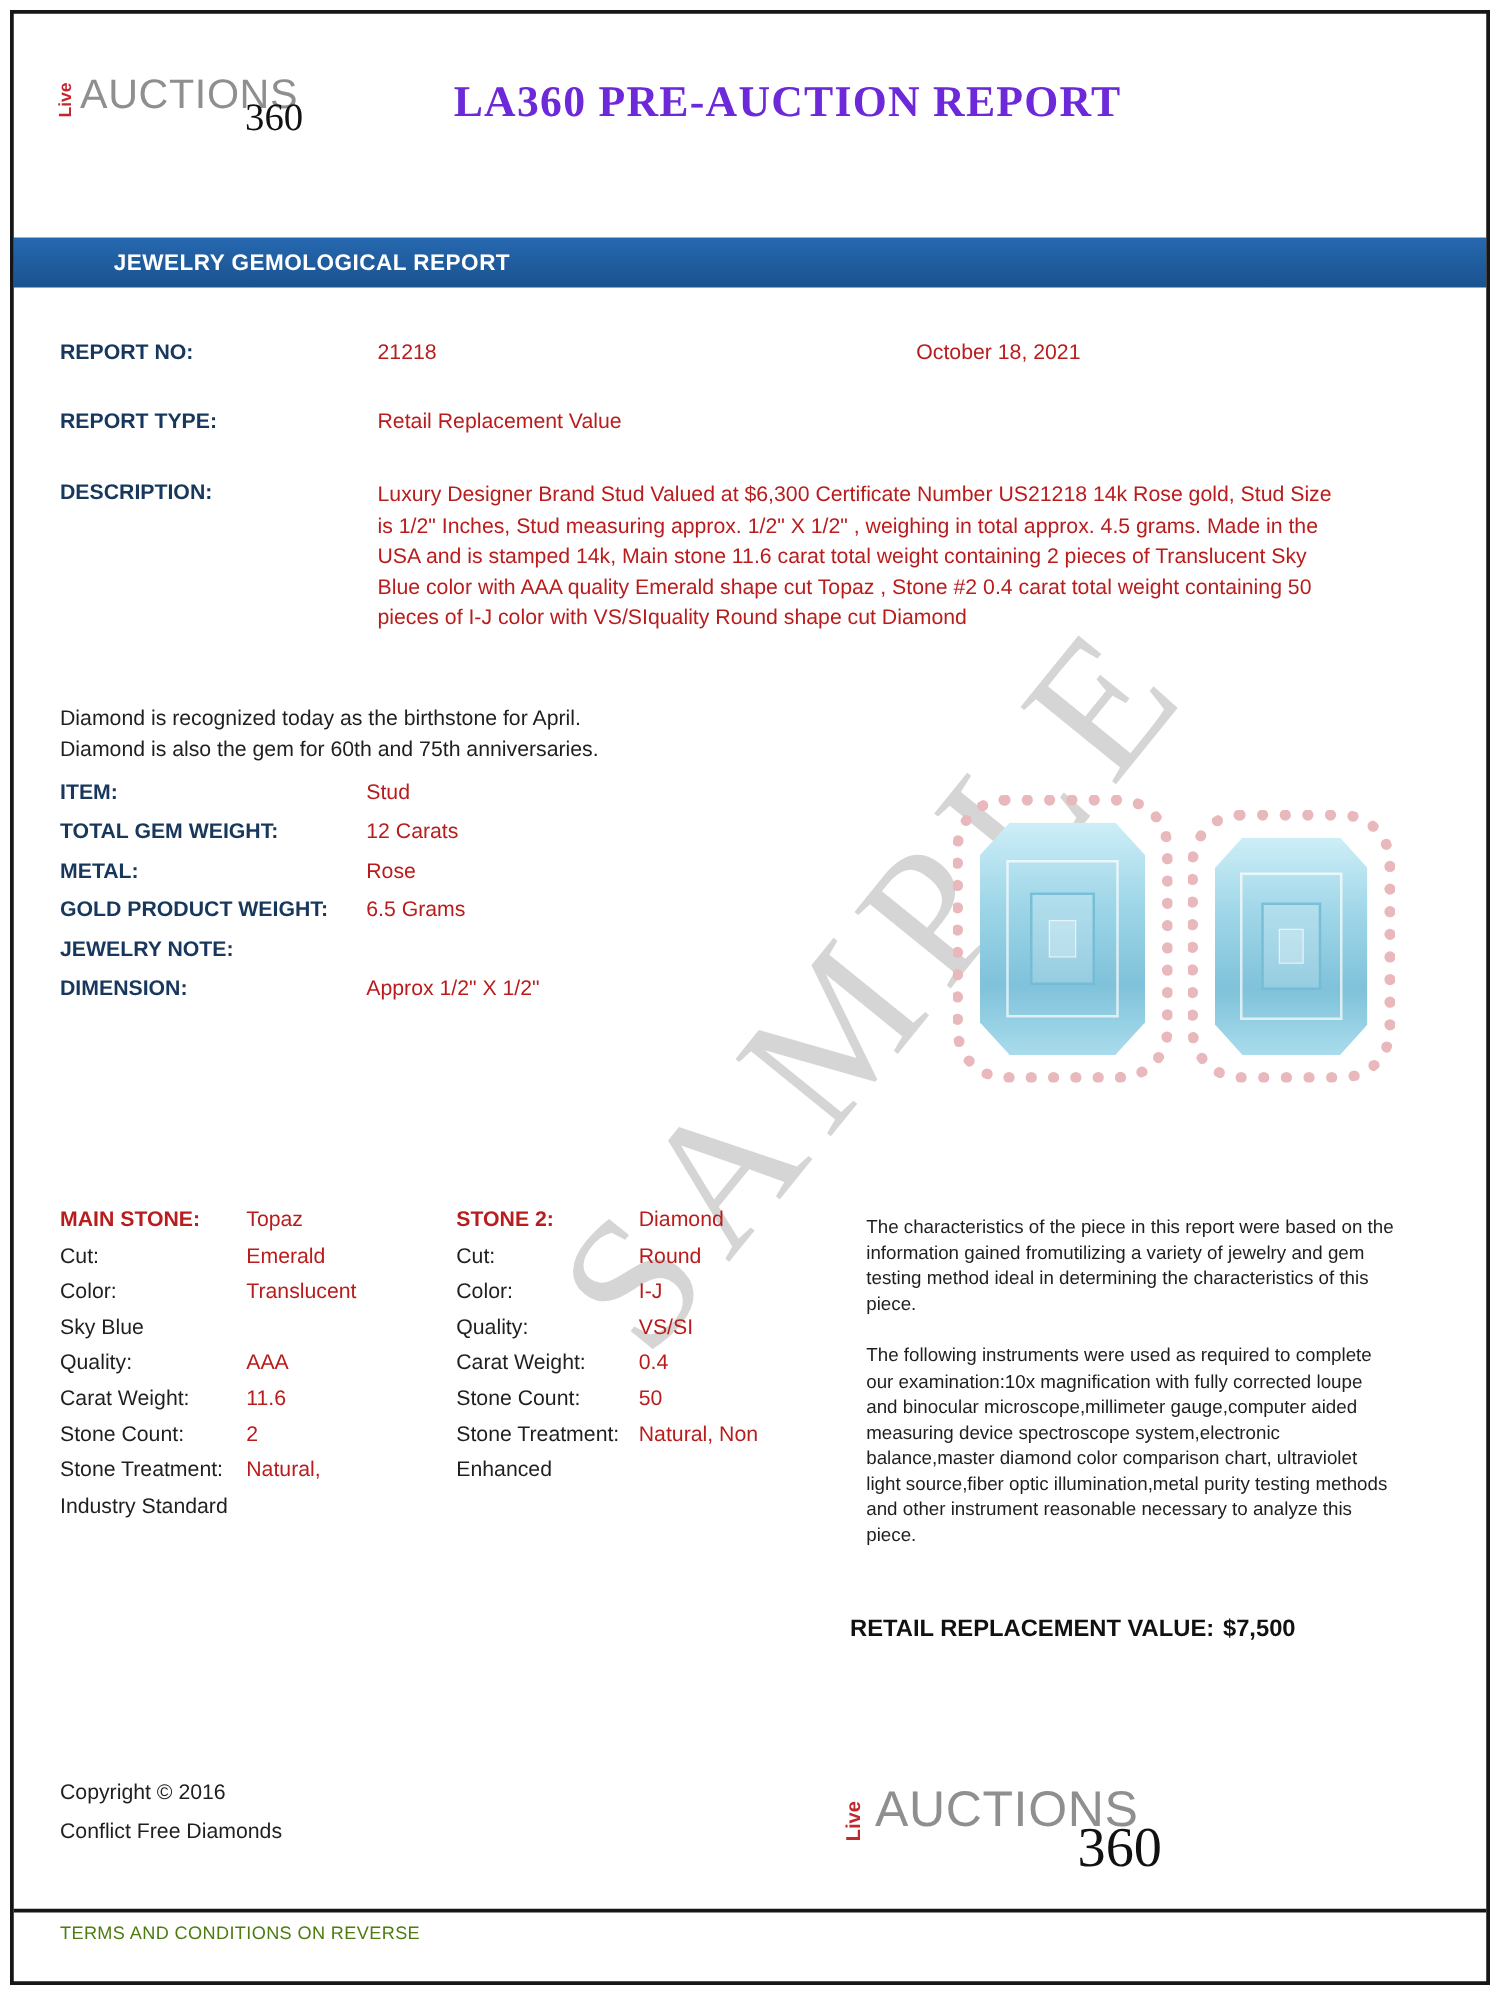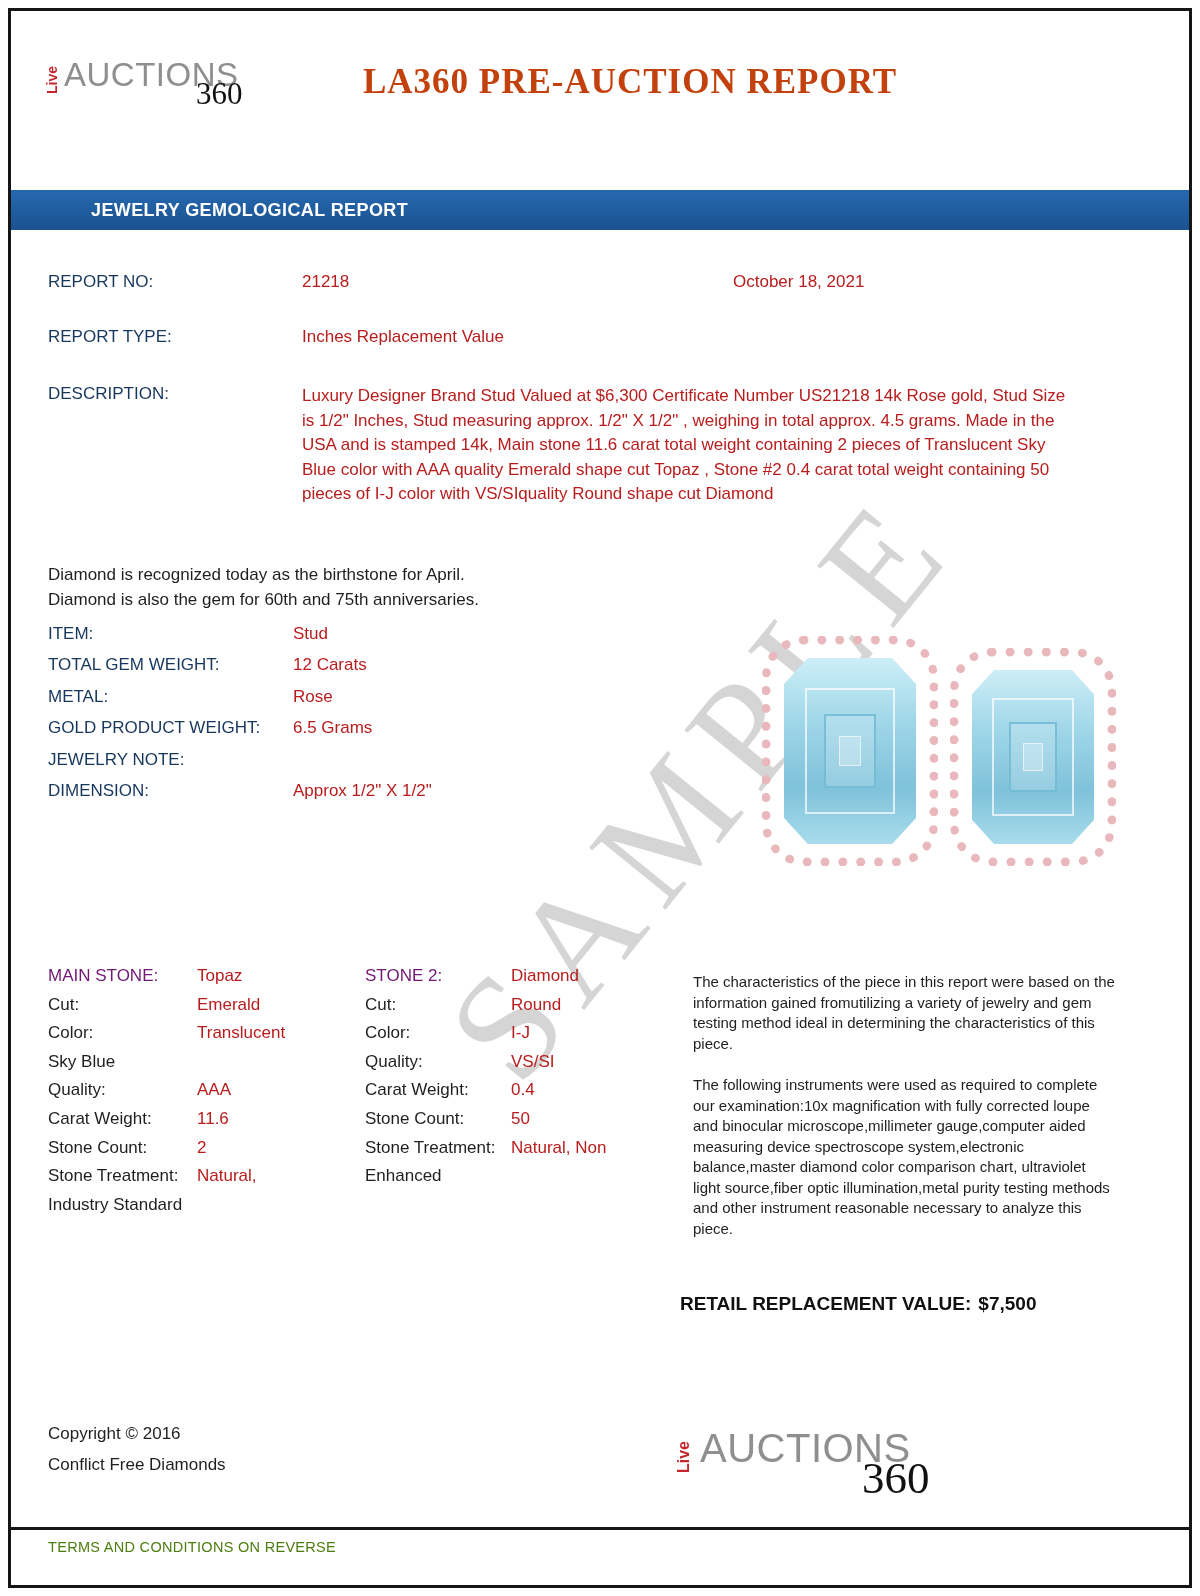--- a/index.html
+++ b/index.html
@@ -27,31 +27,31 @@
   .logo-top .auctions { left:20px; top:6px; font-size:33px; }
   .logo-top .three60 { left:152px; top:26px; font-size:31px; }
   .logo-bottom { position:absolute; left:676px; top:1418px; width:260px; height:84px; }
   .logo-bottom .live { left:-8px; top:30px; font-size:16px; }
   .logo-bottom .auctions { left:24px; top:8px; font-size:40px; }
   .logo-bottom .three60 { left:186px; top:34px; font-size:45px; }
 
   .title {
     position:absolute; left:280px; top:62px; width:700px; margin:0; text-align:center;
     font-family:"Liberation Serif", serif; font-weight:700; font-size:35px;
-    color:#c2410c; letter-spacing:1px; z-index:2;
+    color:#6d28d9; letter-spacing:1px; z-index:2;
   }
 
   .banner {
     position:absolute; left:11px; right:11px; top:190px; height:40px; z-index:2;
     background:linear-gradient(180deg,#2668b0 0%, #1a528f 100%);
     display:flex; align-items:center;
   }
   .banner span { color:#fff; font-weight:700; font-size:18px; letter-spacing:0.4px; padding-left:80px; }
 
-  .lbl { font-weight:400; color:#17375d; }
+  .lbl { font-weight:700; color:#17375d; }
   .val { color:#b91c1c; }
 
   .report-block { position:absolute; left:48px; top:272px; width:1104px; z-index:2; font-size:17px; }
   .r-row { display:flex; align-items:flex-start; }
   .r-label { width:254px; flex:none; }
   .r-value { width:431px; flex:none; }
   .r-date { flex:none; }
   .r-row.row1 { margin-bottom:35px; }
   .r-row.row2 { margin-bottom:37px; }
   .description-text { width:778px; line-height:24.5px; }
@@ -61,21 +61,21 @@
   .item-block { position:absolute; left:48px; top:618px; width:560px; z-index:2; font-size:17px; }
   .item-row { display:flex; height:31.5px; align-items:center; }
   .item-row .i-label { width:245px; flex:none; }
 
   .stones-a, .stones-b { position:absolute; top:966px; z-index:2; font-size:17px; }
   .stones-a { left:48px; width:305px; }
   .stones-b { left:365px; width:320px; }
   .srow { display:flex; min-height:28.6px; align-items:flex-start; }
   .stones-a .sl { min-width:149px; flex:none; }
   .stones-b .sl { min-width:146px; flex:none; }
-  .srow.hdr .sl { font-weight:400; color:#701a75; }
+  .srow.hdr .sl { font-weight:700; color:#b91c1c; }
 
   .analysis { position:absolute; left:693px; top:972px; width:422px; z-index:2; font-size:15px; line-height:20.5px; }
   .analysis p { margin:0 0 21px 0; }
 
   .retail { position:absolute; left:680px; top:1293px; z-index:2; font-size:19px; font-weight:700; color:#111; }
   .retail .rv { margin-left:7px; }
 
   .copyright { position:absolute; left:48px; top:1418px; z-index:2; font-size:17px; line-height:31px; }
 
   .terms { position:absolute; left:11px; right:11px; top:1527px; height:58px; border-top:3px solid #161616; z-index:2; }
@@ -115,21 +115,21 @@
   </div>
 
   <div class="report-block">
     <div class="r-row row1">
       <span class="r-label lbl">REPORT NO:</span>
       <span class="r-value val">21218</span>
       <span class="r-date val">October 18, 2021</span>
     </div>
     <div class="r-row row2">
       <span class="r-label lbl">REPORT TYPE:</span>
-      <span class="r-value val">Inches Replacement Value</span>
+      <span class="r-value val">Retail Replacement Value</span>
     </div>
     <div class="r-row">
       <span class="r-label lbl">DESCRIPTION:</span>
       <span class="description-text val">Luxury Designer Brand Stud Valued at $6,300 Certificate Number US21218 14k Rose gold, Stud Size is 1/2" Inches, Stud measuring approx. 1/2" X 1/2" , weighing in total approx. 4.5 grams. Made in the USA and is stamped 14k, Main stone 11.6 carat total weight containing 2 pieces of Translucent Sky Blue color with AAA quality Emerald shape cut Topaz , Stone #2 0.4 carat total weight containing 50 pieces of I-J color with VS/SIquality Round shape cut Diamond</span>
     </div>
   </div>
 
   <div class="note-block">
     <div>Diamond is recognized today as the birthstone for April.</div>
     <div>Diamond is also the gem for 60th and 75th anniversaries.</div>

